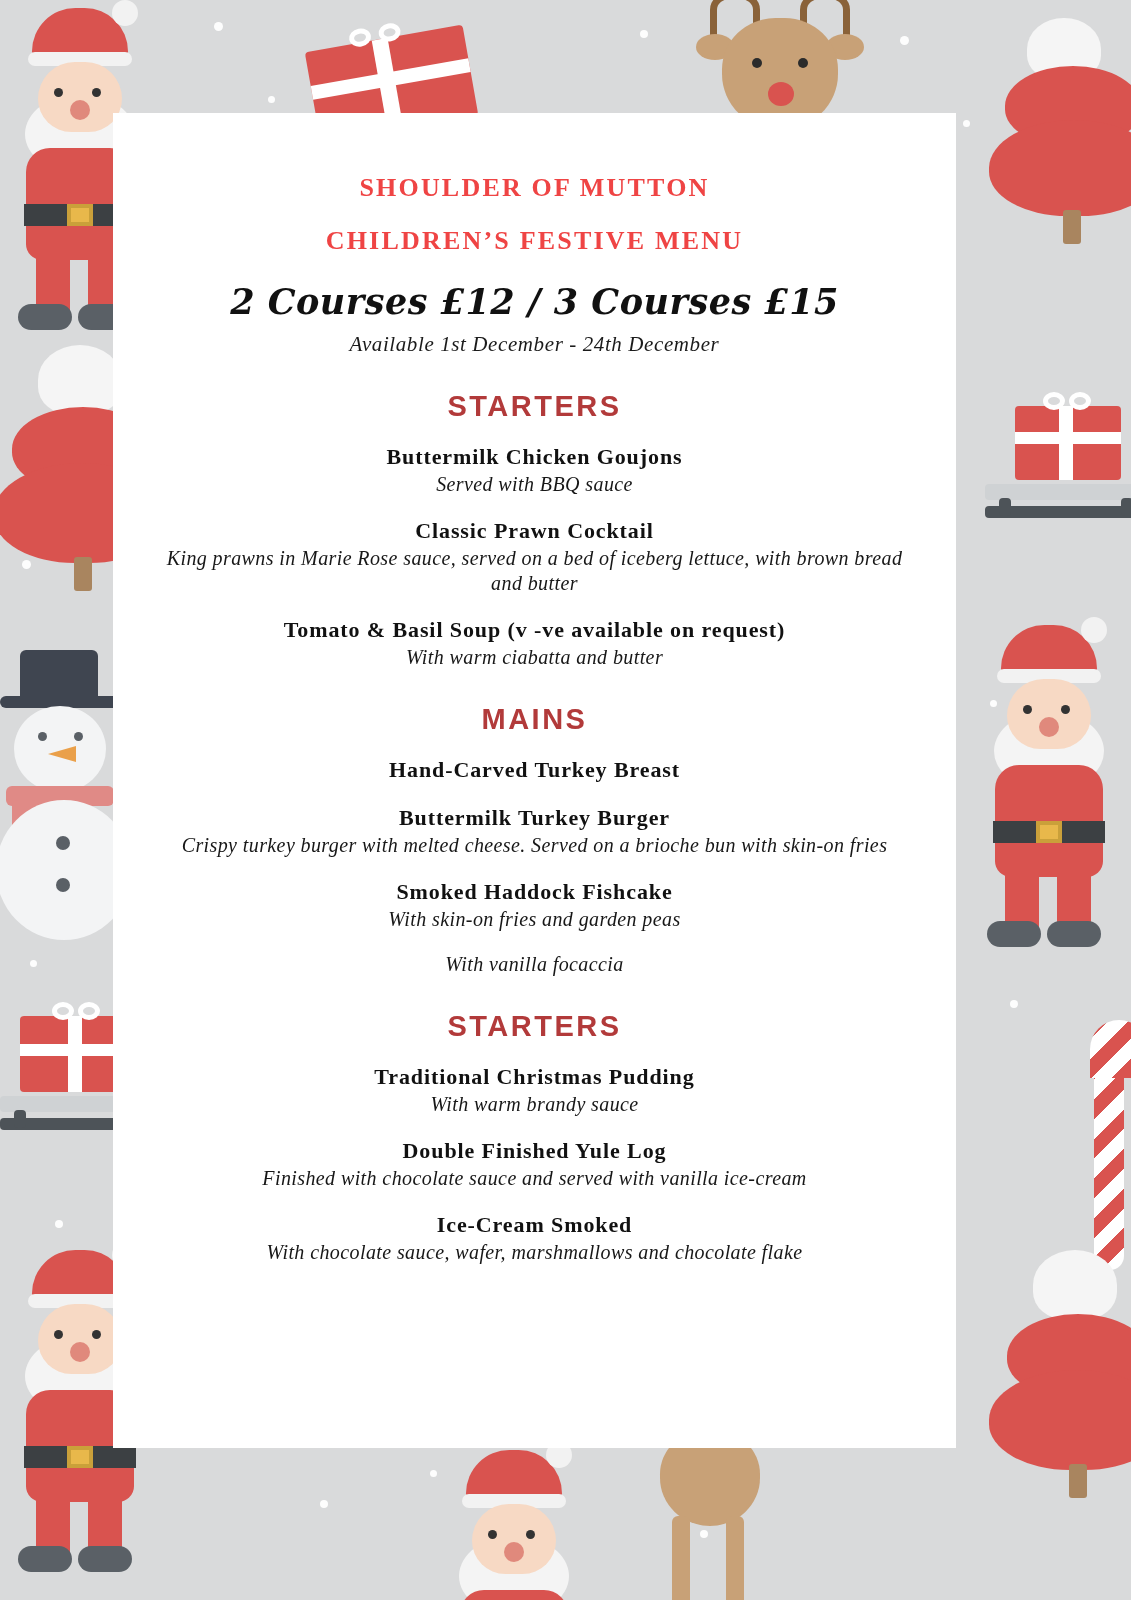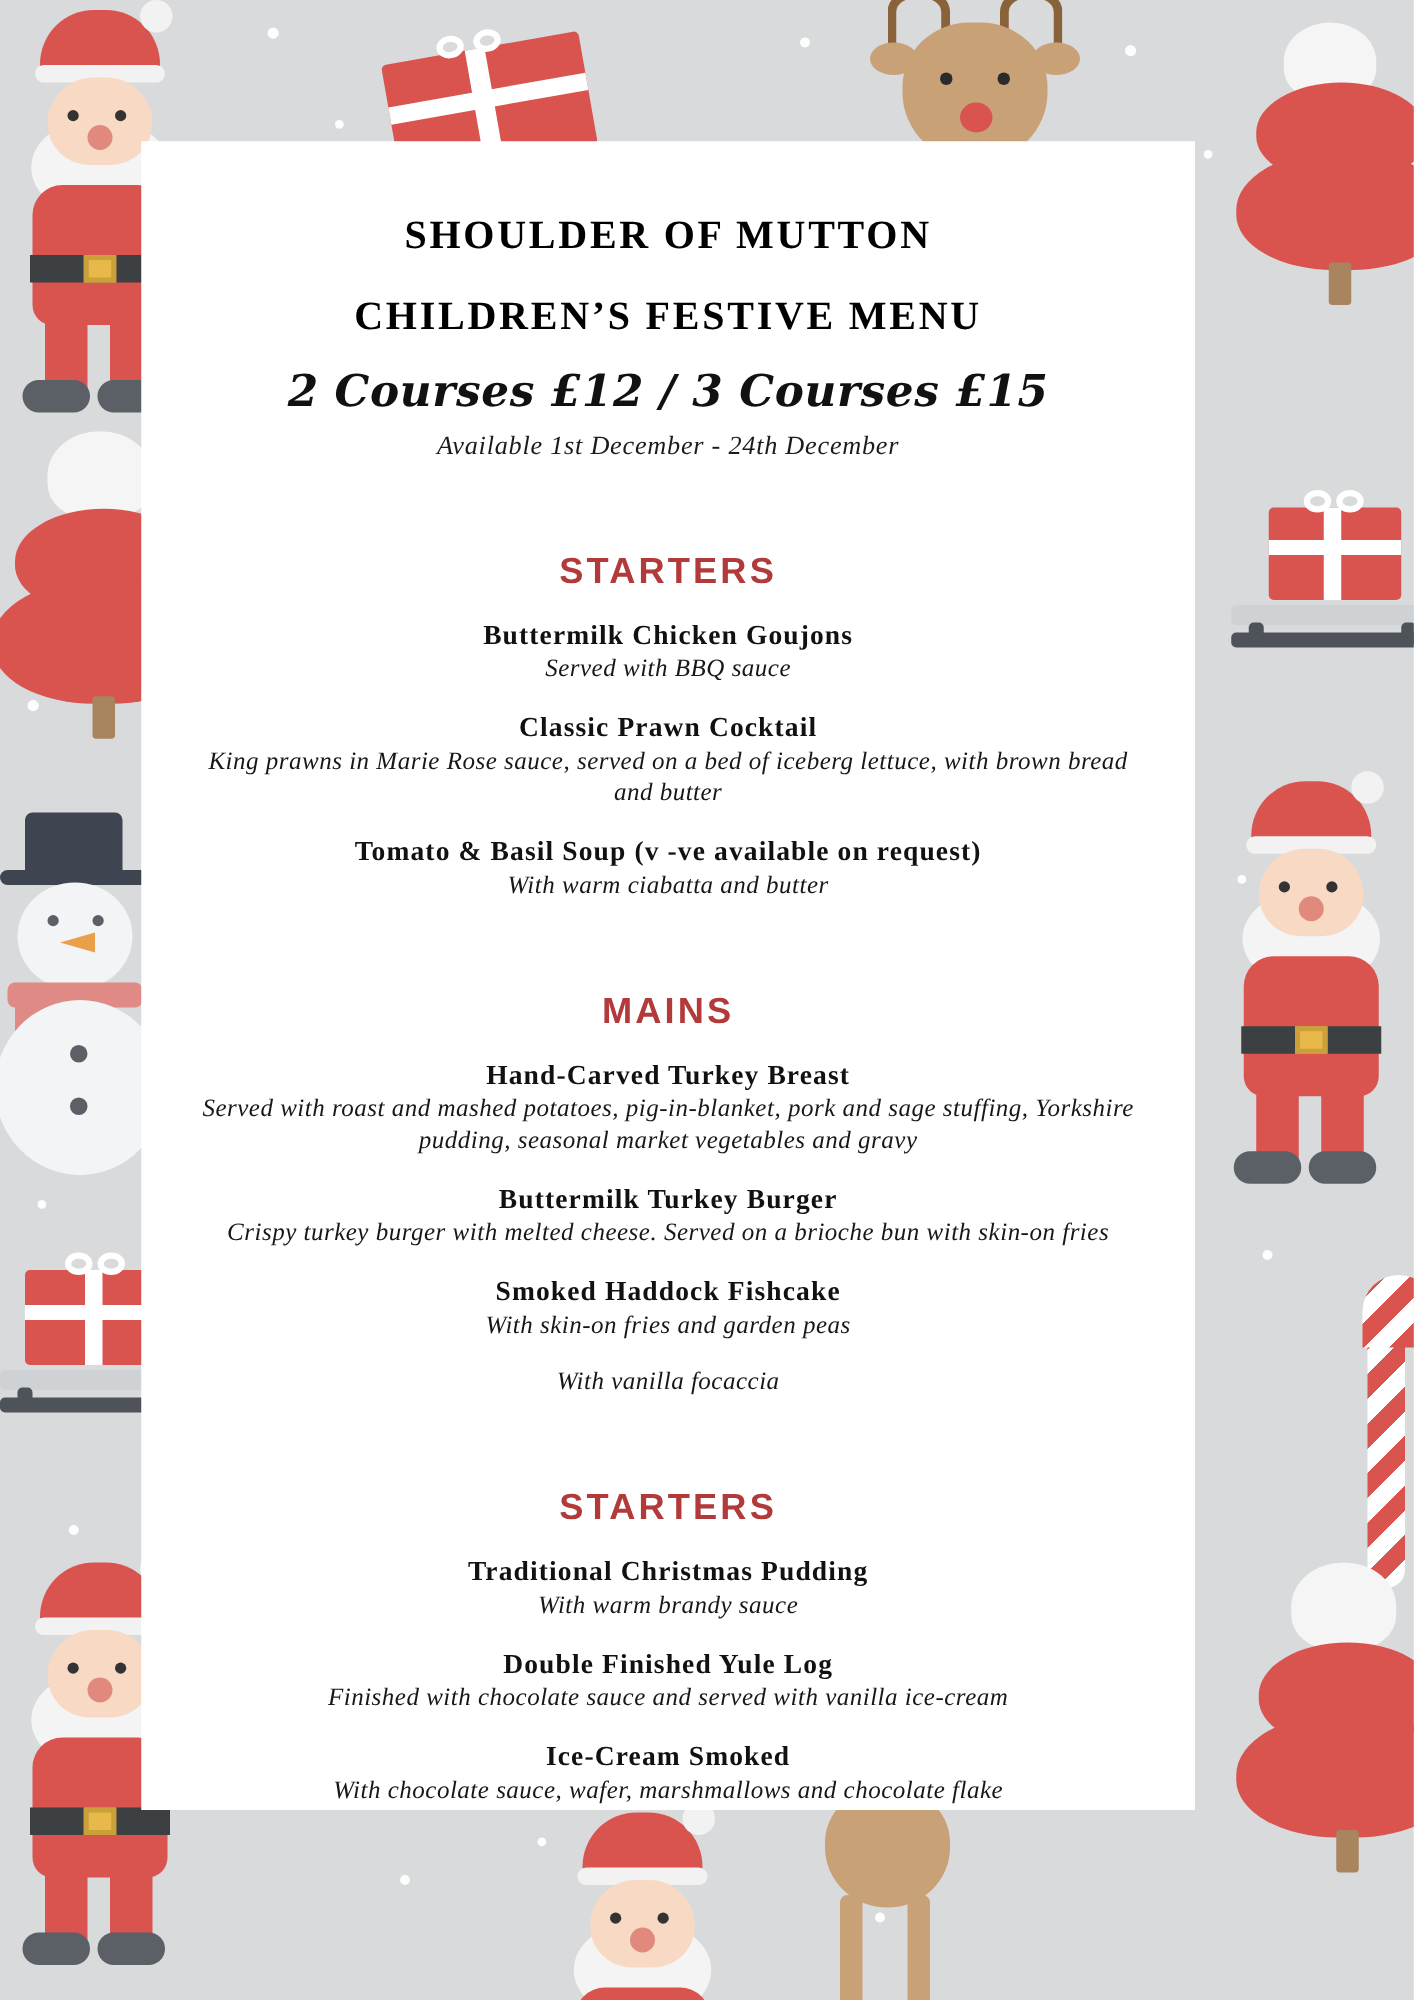--- a/index.html
+++ b/index.html
@@ -37,27 +37,27 @@
     height: 1335px;
     background: #ffffff;
     box-shadow: 0 0 0 0 rgba(0,0,0,0);
     z-index: 5;
     box-sizing: border-box;
     padding: 30px 36px 0 36px;
     text-align: center;
   }
 
   .title {
-    color: #000000;
+    color: #ef4444;
     font-family: "Liberation Serif", serif;
     font-weight: bold;
     letter-spacing: 2.2px;
-    font-size: 32px;
+    font-size: 26px;
     line-height: 53px;
-    margin: 12px;
+    margin: 0;
   }
   .title-line1 { margin-top: 18px; }
 
   .price {
     font-family: "DejaVu Serif", serif;
     font-style: italic;
     font-weight: bold;
     font-size: 35px;
     color: #111;
     margin-top: 14px;
@@ -66,21 +66,21 @@
   .available {
     font-family: "Liberation Serif", serif;
     font-style: italic;
     font-size: 21px;
     color: #1b1b1b;
     margin-top: 10px;
     letter-spacing: .6px;
   }
 
   .section {
-    margin-top: 72px;
+    margin-top: 33px;
   }
   .section-title {
     color: #b23a3a;
     font-family: "Liberation Sans", sans-serif;
     font-weight: bold;
     font-size: 29px;
     letter-spacing: 2.5px;
     margin-bottom: 10px;
   }
   .item { margin-top: 20px; }
@@ -432,21 +432,20 @@
       <div class="item-name">Tomato &amp; Basil Soup (v -ve available on request)</div>
       <div class="item-desc">With warm ciabatta and butter</div>
     </div>
   </div>
 
   <div class="section">
     <div class="section-title">MAINS</div>
 
     <div class="item">
       <div class="item-name">Hand-Carved Turkey Breast</div>
-      <div class="item-desc">Served with roast and mashed potatoes, pig-in-blanket, pork and sage stuffing, Yorkshire pudding, seasonal market vegetables and gravy</div>
     </div>
     <div class="item">
       <div class="item-name">Buttermilk Turkey Burger</div>
       <div class="item-desc">Crispy turkey burger with melted cheese. Served on a brioche bun with skin-on fries</div>
     </div>
     <div class="item">
       <div class="item-name">Smoked Haddock Fishcake</div>
       <div class="item-desc">With skin-on fries and garden peas</div>
     </div>
     <div class="item">

